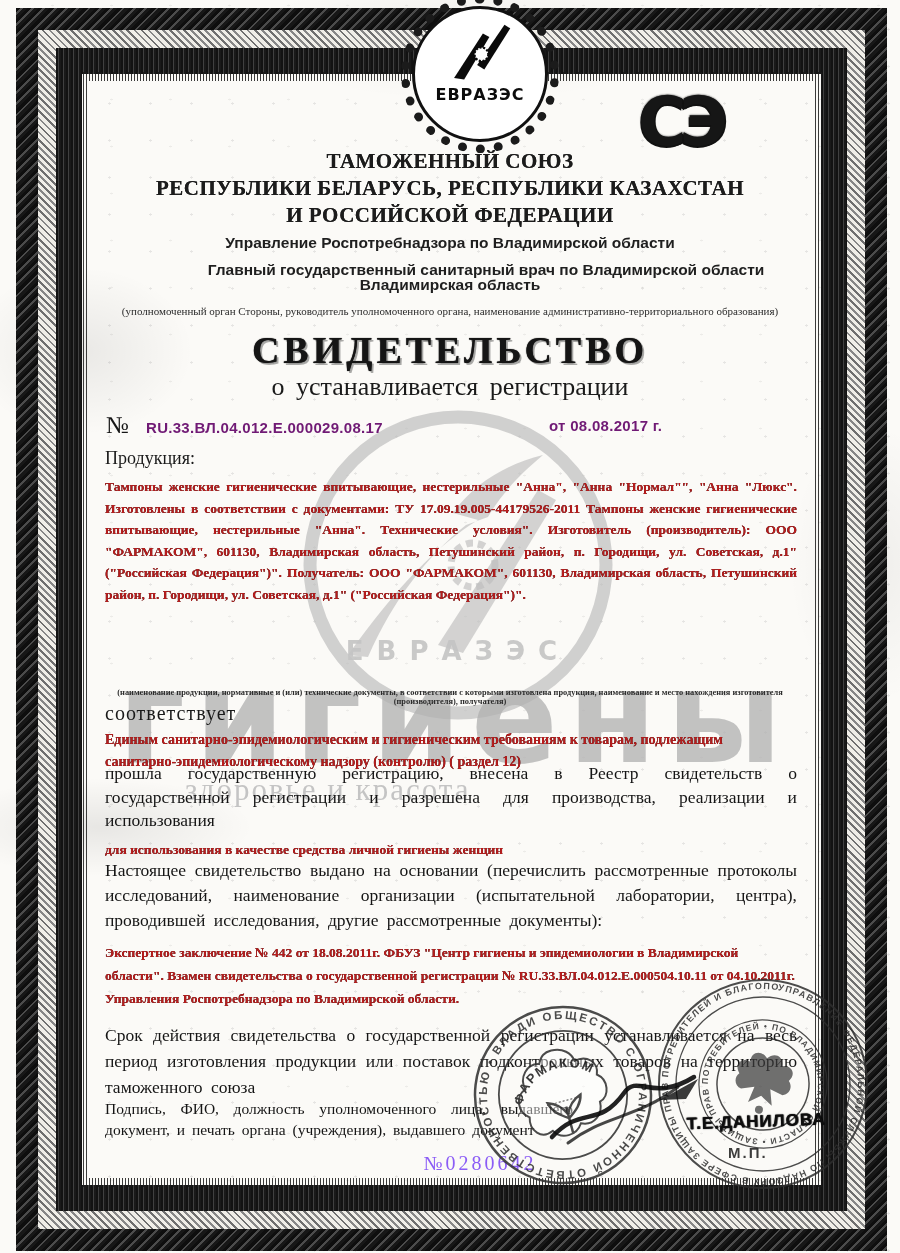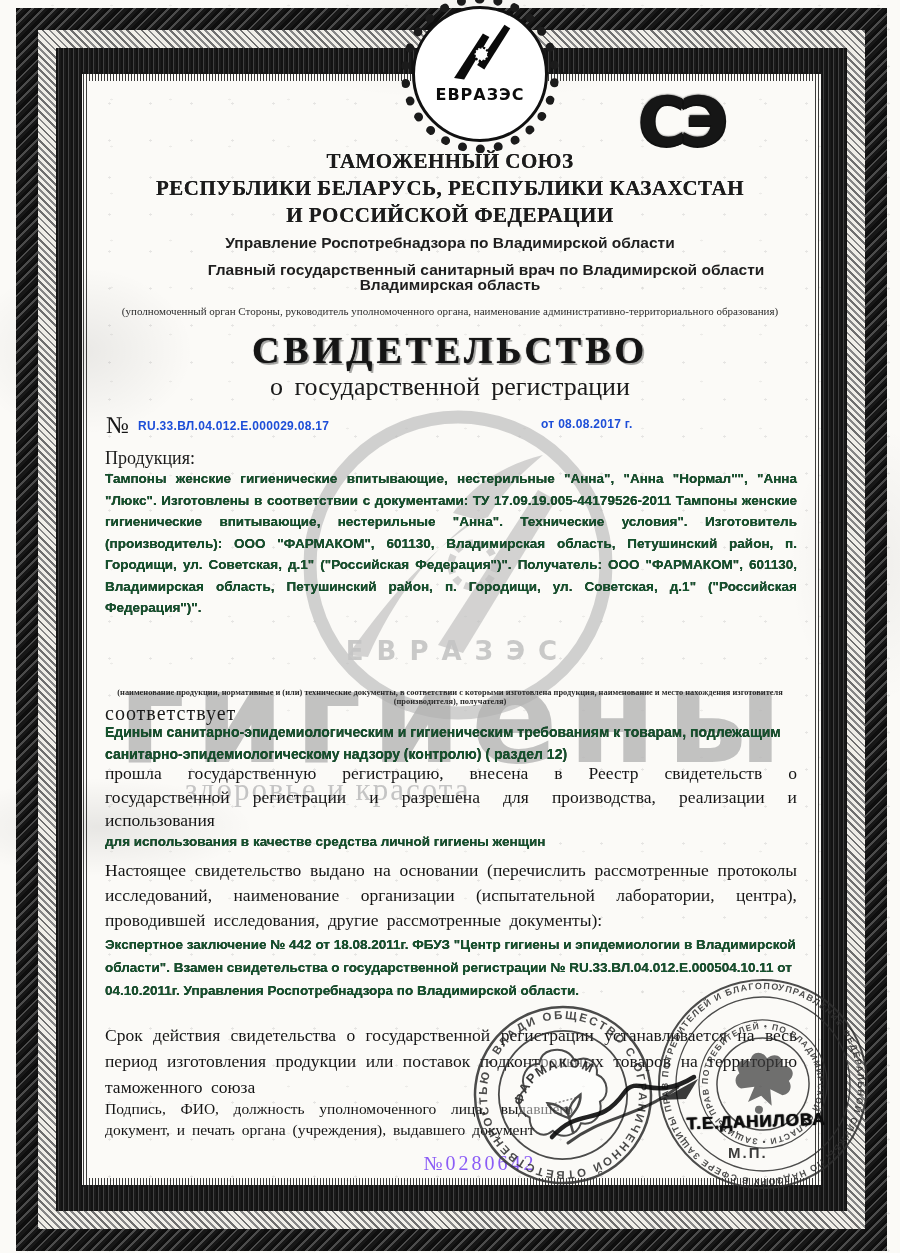--- a/index.html
+++ b/index.html
@@ -47,25 +47,25 @@
     letter-spacing:.5px;color:#1c1c1c;text-shadow:0 0 .6px #222;}
   .hdr-sans{left:0;width:900px;font-family:"Liberation Sans",sans-serif;font-weight:bold;
     font-size:15.5px;line-height:20.5px;color:#1f1f1f;}
   .caption{left:90px;width:720px;font-size:11px;color:#2c2c2c;}
   .title{left:0;width:900px;font-weight:bold;font-size:38px;letter-spacing:4px;color:#151515;
     text-shadow:0 0 1px #000,2px 2px 0 rgba(20,20,20,.35);}
   .subtitle{left:0;width:900px;font-size:26px;word-spacing:5px;color:#1a1a1a;}
 
   .num-label{font-size:24px;}
   .num-value,.date-value{font-family:"Liberation Sans",sans-serif;font-weight:bold;
-    font-size:12px;letter-spacing:.3px;color:#1d4ed8;}
+    font-size:15px;letter-spacing:.3px;color:#701a75;margin-left:8px;}
 
   .lbl-serif{font-size:18px;color:#1a1a1a;}
-  .body-bold{font-family:Liberation Sans, sans-serif;font-weight:bold;font-size:13.5px;
-    line-height:21.5px;color:#14532d;text-align:justify;text-shadow:0 0 .4px #111;}
+  .body-bold{font-family:Liberation Serif, serif;font-weight:bold;font-size:13.5px;
+    line-height:21.5px;color:#b91c1c;text-align:justify;text-shadow:0 0 .4px #111;margin-top:8px;}
   .para-serif{font-size:17.5px;line-height:23.5px;color:#151515;text-align:justify;word-spacing:4px;}
 
   .serial{font-size:20px;letter-spacing:3px;color:#8b5cf6;}
 
   
   .wm{position:absolute;z-index:1;pointer-events:none;}
   .wm-brand{left:55px;top:648px;width:800px;text-align:center;font-family:"DejaVu Sans",sans-serif;
     font-weight:bold;font-size:128px;line-height:140px;letter-spacing:10px;color:#b0b0b0;opacity:.75;}
   .wm-sub{left:185px;top:772px;width:420px;text-align:left;font-size:31px;letter-spacing:2px;
     color:#c2c2c2;opacity:.95;}
@@ -128,21 +128,21 @@
     <div class="abs ctr hdr-serif" style="top:175px;">РЕСПУБЛИКИ БЕЛАРУСЬ, РЕСПУБЛИКИ КАЗАХСТАН</div>
     <div class="abs ctr hdr-serif" style="top:202px;">И РОССИЙСКОЙ ФЕДЕРАЦИИ</div>
 
     <div class="abs ctr hdr-sans" style="top:233px;">Управление Роспотребнадзора по Владимирской области</div>
     <div class="abs ctr hdr-sans" style="top:260px;margin-left:36px;">Главный государственный санитарный врач по Владимирской области</div>
     <div class="abs ctr hdr-sans" style="top:275px;">Владимирская область</div>
 
     <div class="abs ctr caption" style="top:305px;">(уполномоченный орган Стороны, руководитель уполномоченного органа, наименование административно-территориального образования)</div>
 
     <div class="abs ctr title" style="top:328px;">СВИДЕТЕЛЬСТВО</div>
-    <div class="abs ctr subtitle" style="top:372px;">о государственной регистрации</div>
+    <div class="abs ctr subtitle" style="top:372px;">о устанавливается регистрации</div>
 
     <div class="abs num-label" style="left:106px;top:412px;">№</div>
     <div class="abs num-value" style="left:138px;top:419px;">RU.33.ВЛ.04.012.Е.000029.08.17</div>
     <div class="abs date-value" style="left:541px;top:417px;">от 08.08.2017 г.</div>
 
     <div class="abs lbl-serif" style="left:105px;top:448px;">Продукция:</div>
     <div class="abs body-bold" style="left:105px;top:468px;width:692px;">Тампоны женские гигиенические впитывающие, нестерильные "Анна", "Анна "Нормал"", "Анна "Люкс". Изготовлены в соответствии с документами: ТУ 17.09.19.005-44179526-2011 Тампоны женские гигиенические впитывающие, нестерильные "Анна". Технические условия". Изготовитель (производитель): ООО "ФАРМАКОМ", 601130, Владимирская область, Петушинский район, п. Городищи, ул. Советская, д.1" ("Российская Федерация")". Получатель: ООО "ФАРМАКОМ", 601130, Владимирская область, Петушинский район, п. Городищи, ул. Советская, д.1" ("Российская Федерация")".</div>
 
     <div class="abs ctr caption" style="top:688px;font-size:8.4px;font-weight:bold;">(наименование продукции, нормативные и (или) технические документы, в соответствии с которыми изготовлена продукция, наименование и место нахождения изготовителя (производителя), получателя)</div>
 

